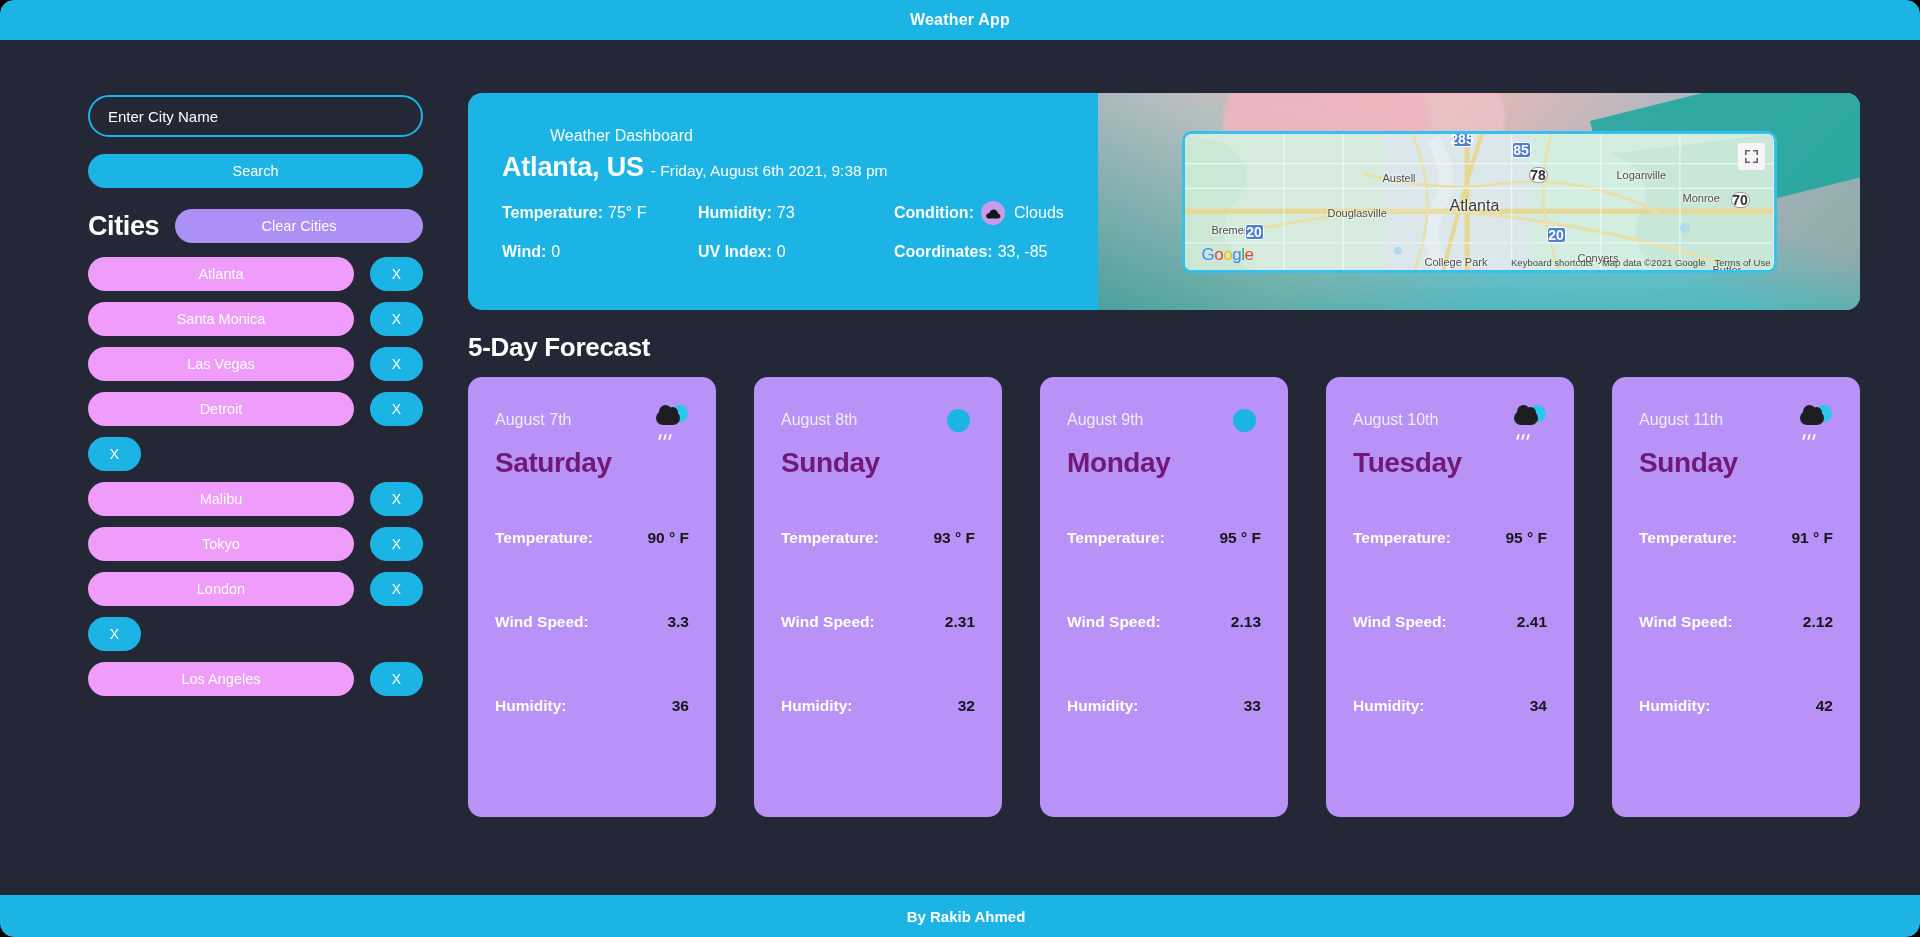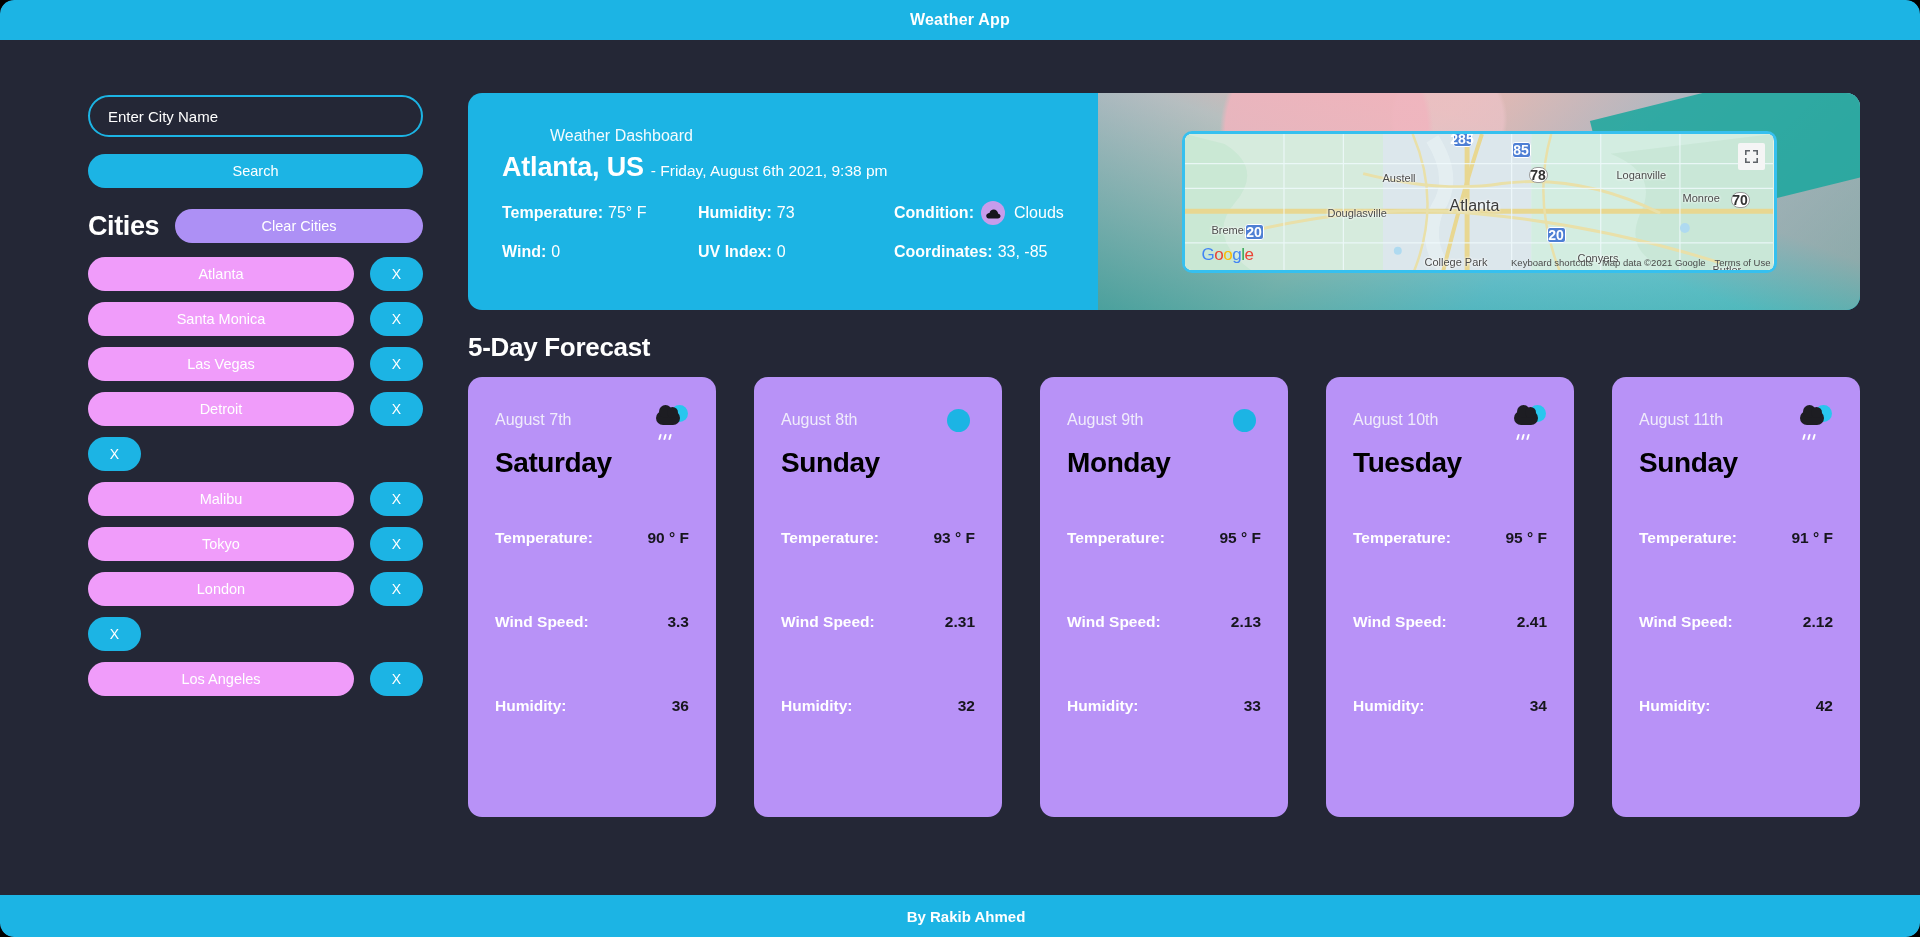--- a/index.html
+++ b/index.html
@@ -338,21 +338,21 @@
     display: flex;
     flex-direction: column;
   }
   .fc-top {
     display: flex;
     align-items: center;
     justify-content: space-between;
   }
   .fc-date { color: #f0ecfb; font-size: 16px; }
   .fc-day {
-    color: #000000;
+    color: #701a75;
     font-size: 28px;
     font-weight: bold;
     letter-spacing: -0.4px;
     margin-top: 12px;
   }
   .fc-metrics { margin-top: 50px; }
   .fc-metric {
     display: flex;
     justify-content: space-between;
     align-items: baseline;

